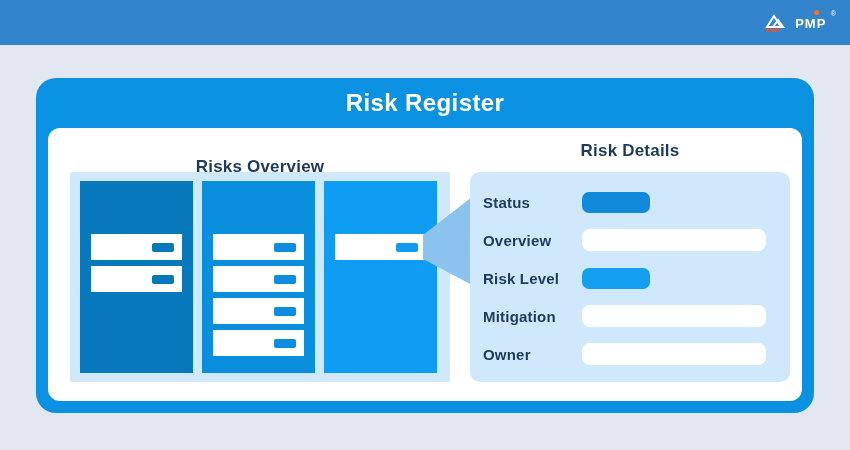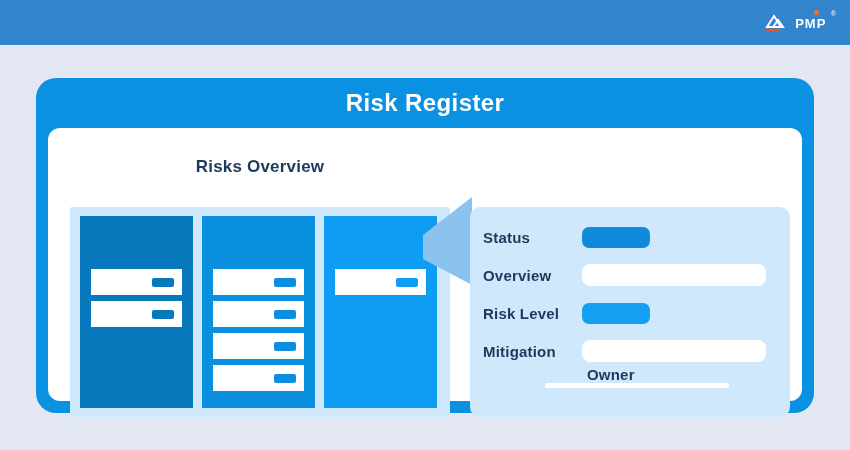--- a/index.html
+++ b/index.html
@@ -38,21 +38,21 @@
   .panel{
     position:absolute;left:12px;top:50px;width:754px;height:273px;
     background:#ffffff;border-radius:12px;
   }
   .section-title{
     position:absolute;top:13px;text-align:center;
     color:#1b3a5c;font-size:17px;font-weight:700;letter-spacing:0.2px;
   }
   .overview-title{left:12px;width:400px;margin-top:16px;}
   .details-title{left:422px;width:320px;}
-  .lightpanel{background:#cfe8fb;margin-top:35px;}
+  .lightpanel{background:#cfe8fb;}
   
   .board{
     position:absolute;left:22px;top:44px;width:380px;height:210px;
     border-radius:2px;
   }
   .column{
     position:absolute;top:9px;width:113px;height:192px;
     padding-top:53px;box-sizing:border-box;
   }
   .col1{left:10px;}
@@ -98,20 +98,21 @@
       <span class="logo-reg">®</span>
     </span>
   </div>
 </div>
 
 <div class="card" style="background: rgb(10, 145, 226);">
   <div class="card-title">Risk Register</div>
 
   <div class="panel">
     <div class="section-title overview-title">Risks Overview</div>
+    <div class="section-title details-title">Risk Details</div>
 
     <div class="board lightpanel" style="background: rgb(207, 232, 251);">
         <div class="column col1" style="background: rgb(8, 120, 189);">
           <div class="riskcard">
             <span class="chip" style="background: rgb(8, 120, 189);"></span>
           </div>
           <div class="riskcard">
             <span class="chip" style="background: rgb(8, 120, 189);"></span>
           </div>
         </div>
@@ -150,19 +151,19 @@
           <div class="input"></div>
         </div>
         <div class="field-row" style="top: 95px;">
           <span class="field-label">Risk Level</span>
           <div class="pill" style="background: rgb(20, 159, 243);"></div>
         </div>
         <div class="field-row" style="top: 133px;">
           <span class="field-label">Mitigation</span>
           <div class="input"></div>
         </div>
-        <div class="field-row" style="top: 159px; flex-direction: column;">
+        <div class="field-row" style="top: 171px;">
           <span class="field-label">Owner</span>
           <div class="input"></div>
         </div>
       </div>
   </div>
 </div>
 
 </body></html>

